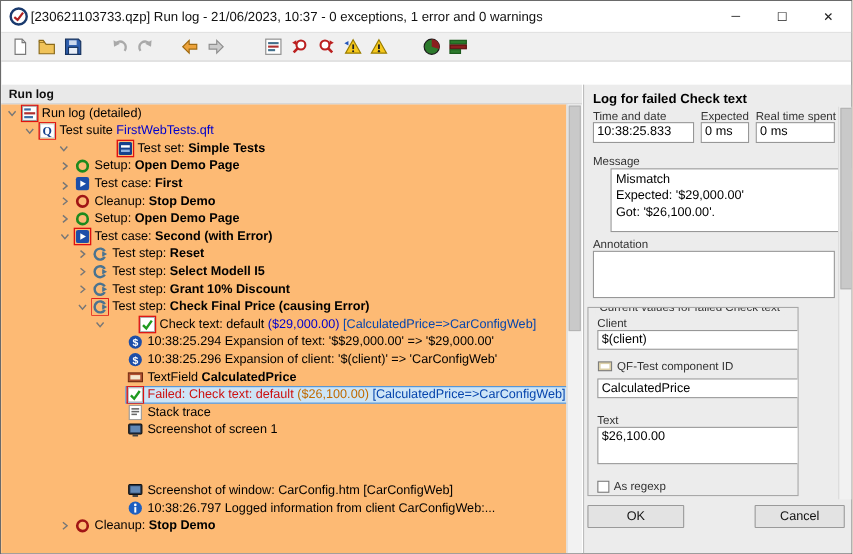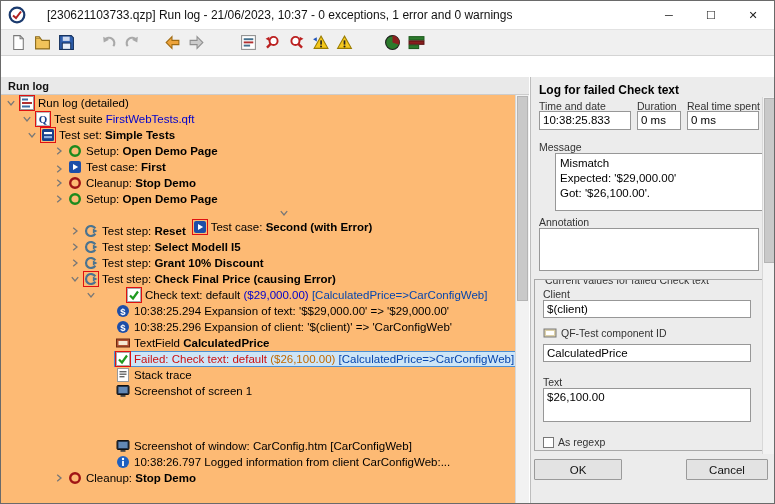--- a/index.html
+++ b/index.html
@@ -2,21 +2,21 @@
 <html><head>
 <meta charset="utf-8">
 <style>
   *{box-sizing:border-box;margin:0;padding:0}
   html,body{width:775px;height:504px;font-family:"Liberation Sans",sans-serif;background:#fff}
   .window{position:relative;width:775px;height:504px;border:1px solid #6a6a6a;background:#fff;overflow:hidden}
 
   
   .titlebar{height:28px;display:flex;align-items:center;background:#fff}
   .app-icon{width:18px;height:18px;margin-left:7px;flex:none;display:flex}
-  .title-text{font-size:12px;color:#111;margin-left:21px;white-space:nowrap;overflow:hidden}
+  .title-text{font-size:12px;color:#111;margin-left:2px;white-space:nowrap;overflow:hidden}
   .win-controls{margin-left:auto;display:flex;height:100%}
   .win-btn{width:42px;height:100%;display:flex;align-items:center;justify-content:center;font-size:11px;color:#222}
 
   
   .menubar{height:21px;display:flex;align-items:center;background:#fff;padding-left:3px;font-size:12px;color:#111}
   .menu-item{padding:2px 8px;cursor:default}
 
   
   .toolbar{height:27px;background:#f0f0f0;border-top:1px solid #e2e2e2;border-bottom:1px solid #d4d4d4;display:flex;align-items:center;padding-left:5px}
   .tb-btn{width:24px;height:23px;display:flex;align-items:center;justify-content:center;border-radius:2px}
@@ -48,21 +48,21 @@
   .vscroll .thumb{position:absolute;left:1px;right:1px;background:#c9c9c9;border:1px solid #b4b4b4}
   .scroll-left{right:0;top:18px;bottom:0}
   .scroll-right{left:231px;top:20px;height:357px}
 
   
   .right-panel{position:absolute;left:529px;top:0;right:0;bottom:0;background:#ececec;border-left:1px solid #bdbdbd;font-size:11px;color:#222}
   .rp-title{position:absolute;left:8px;top:6px;font-size:12px;font-weight:bold;color:#000}
   .rp-label{position:absolute;font-size:10.5px;color:#333;white-space:nowrap}
   .rp-field{position:absolute;background:#fff;border:1px solid #979797;font-size:11.5px;color:#000;padding:2px 3px;height:19px;white-space:nowrap;overflow:hidden}
   .rp-area{position:absolute;background:#fff;border:1px solid #979797;font-size:11.5px;color:#000;padding:2px 4px;white-space:pre-line;overflow:hidden;line-height:15px}
-  .group{position:absolute;left:3px;top:202px;width:240px;height:172px;border:1px solid #a8a8a8;overflow:hidden}
+  .group{position:absolute;left:3px;top:202px;width:192px;height:172px;border:1px solid #a8a8a8;overflow:hidden}
   .group-title{position:absolute;top:-1px;left:6px;background:#ececec;padding:0 4px;font-size:10.5px;color:#333;transform:translateY(-45%)}
   .g-label{position:absolute;font-size:10.5px;color:#333;white-space:nowrap}
   .g-field{position:absolute;background:#fff;border:1px solid #979797;font-size:11.5px;color:#000;padding:2px 3px;overflow:hidden;white-space:nowrap}
   .g-row{position:absolute;display:flex;align-items:center;gap:4px;font-size:10.5px;color:#333}
   .mini-icon{width:14px;height:14px;display:flex}
   .checkbox{width:11px;height:11px;background:#fff;border:1px solid #777;display:inline-block}
   .btn{position:absolute;height:21px;background:#e3e3e3;border:1px solid #9a9a9a;font-family:"Liberation Sans",sans-serif;font-size:11.5px;color:#111;border-radius:1px}
 </style>
 </head>
 <body>
@@ -249,21 +249,21 @@
             <span class="row-content">
               <span class="node-icon outlined">
                 <svg viewBox="0 0 14 14">
                   <rect x="0.5" y="0.5" width="13" height="13" fill="#fff" stroke="#bbb"></rect>
                   <text x="7" y="11" text-anchor="middle" font-size="11" font-weight="bold" font-family="Liberation Serif,serif" fill="#16418c">Q</text>
                 </svg>
               </span>
               <span class="row-text"><span>Test suite </span><span class="p-blue">FirstWebTests.qft</span></span>
             </span>
           </div>
-          <div class="tree-row" style="padding-left: 24px;">
+          <div class="tree-row" style="padding-left: 50px; gap: 40px;">
             <span class="expander">
               <svg viewBox="0 0 10 10">
                 <path d="M1.8 3.2 L5 7 L8.2 3.2" fill="none" stroke="#777" stroke-width="1.3"></path>
               </svg>
             </span>
             <span class="row-content">
               <span class="node-icon outlined">
                 <svg viewBox="0 0 14 14">
                   <rect x="1" y="1" width="12" height="12" rx="1.5" fill="#16418c"></rect>
                   <rect x="3" y="4" width="8" height="2.2" fill="#fff"></rect>
@@ -327,21 +327,21 @@
             </span>
             <span class="row-content">
               <span class="node-icon">
                 <svg viewBox="0 0 14 14">
                   <circle cx="7" cy="7" r="4.8" fill="none" stroke="#1d8a1d" stroke-width="2.4"></circle>
                 </svg>
               </span>
               <span class="row-text"><span>Setup: </span><span class="p-b">Open Demo Page</span></span>
             </span>
           </div>
-          <div class="tree-row" style="padding-left: 51px; flex-direction: column;">
+          <div class="tree-row" style="padding-left: 51px;">
             <span class="expander">
               <svg viewBox="0 0 10 10">
                 <path d="M1.8 3.2 L5 7 L8.2 3.2" fill="none" stroke="#777" stroke-width="1.3"></path>
               </svg>
             </span>
             <span class="row-content">
               <span class="node-icon outlined">
                 <svg viewBox="0 0 14 14">
                   <rect x="1" y="1" width="12" height="12" rx="2" fill="#1d4ea8"></rect>
                   <path d="M5 4 L10.2 7 L5 10 Z" fill="#fff"></path>
@@ -549,21 +549,21 @@
         </div>
       <div class="vscroll scroll-left">
         <div class="thumb" style="top:1px;height:205px"></div>
       </div>
     </div>
 
     <div class="right-panel">
       <div class="rp-title">Log for failed Check text</div>
 
       <div class="rp-label" style="left:8px;top:23px">Time and date</div>
-      <div class="rp-label" style="left:106px;top:23px">Duration</div>
+      <div class="rp-label" style="left:106px;top:23px">Expected</div>
       <div class="rp-label" style="left:156px;top:23px">Real time spent</div>
       <div class="rp-field" style="left:8px;top:34px;width:92px">10:38:25.833</div>
       <div class="rp-field" style="left:106px;top:34px;width:44px">0 ms</div>
       <div class="rp-field" style="left:156px;top:34px;width:72px">0 ms</div>
 
       <div class="rp-label" style="left:8px;top:64px">Message</div>
       <div class="rp-area" style="left:24px;top:76px;width:220px;height:58px">Mismatch
 Expected: '$29,000.00'
 Got: '$26,100.00'.</div>
 

